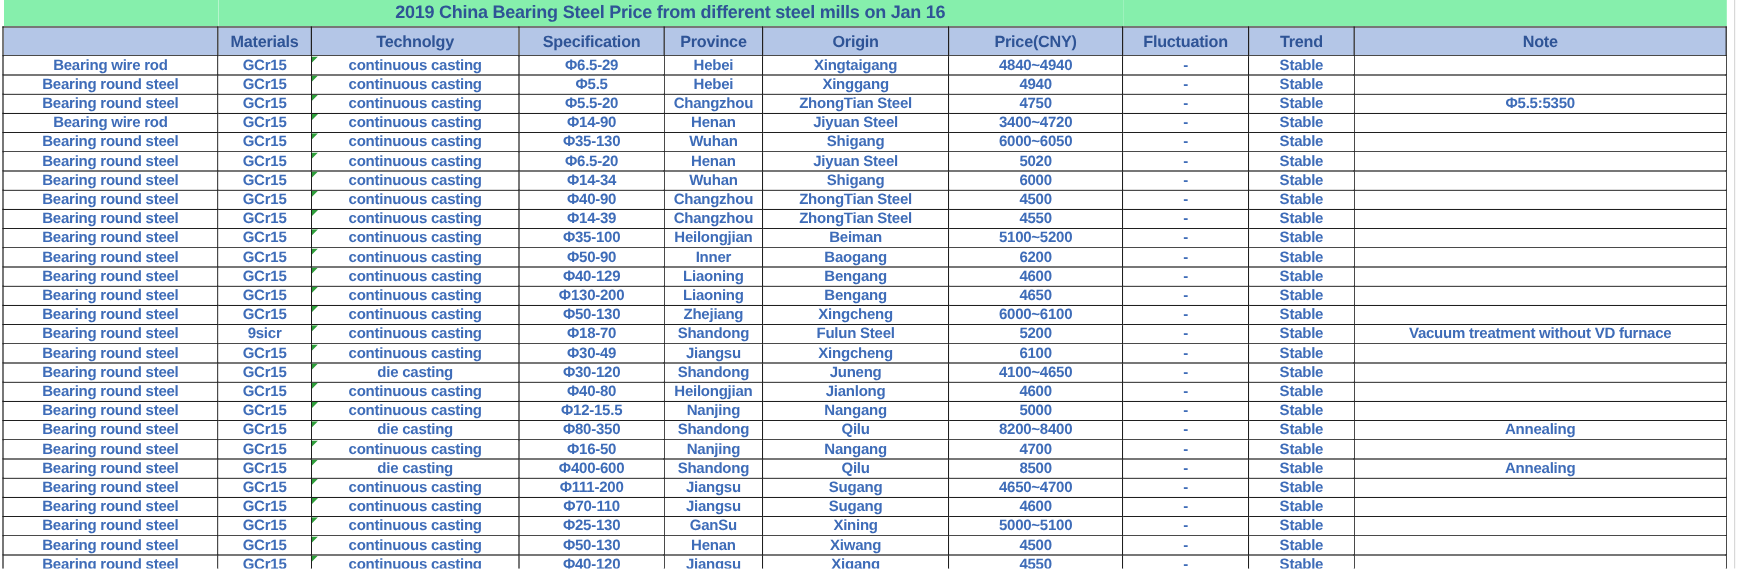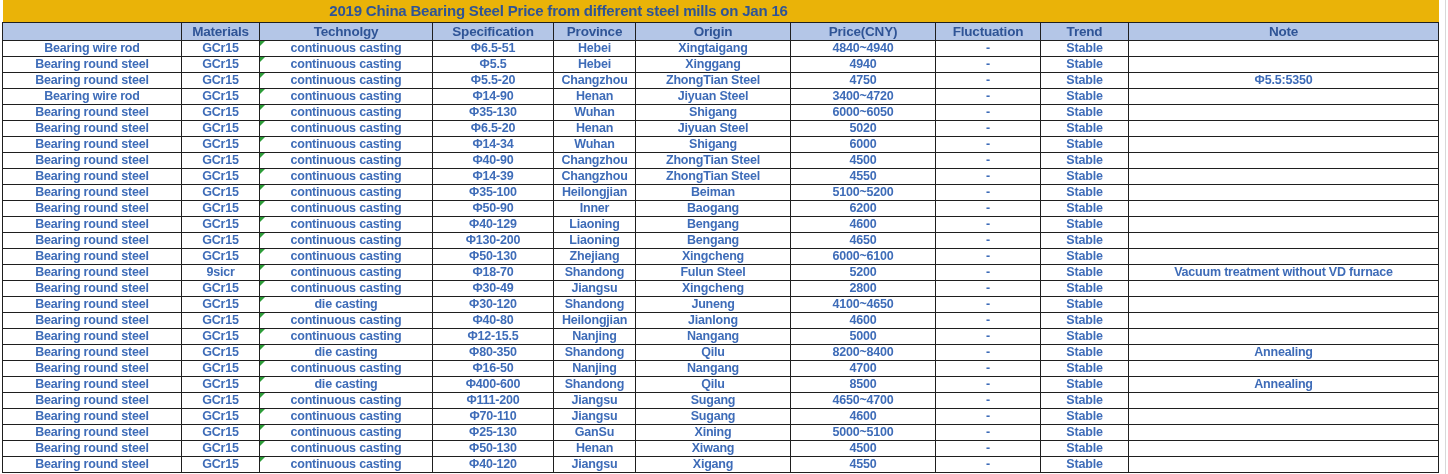--- a/index.html
+++ b/index.html
@@ -21,30 +21,30 @@
   }
   td,th{
     padding:0;margin:0;
     overflow:hidden;
     white-space:nowrap;
     text-align:center;
     vertical-align:middle;
   }
   
   tr.title-row{height:22px;}
-  tr.title-row td{border:none;background:#eab308;}
+  tr.title-row td{border:none;background:#86efac;}
   td.title-cell{
     font-size:15px;
     font-weight:bold;
     color:var(--title-text);
     letter-spacing:-0.2px;
   }
   td.title-left-stub{border-left:1px solid #444;}
   
-  tr.header-row{height:18px;}
+  tr.header-row{height:24px;}
   tr.header-row th{
     background:var(--header-bg);
     color:var(--header-text);
     font-weight:bold;
     font-size:13.5px;
     letter-spacing:-0.2px;
     border:1px solid var(--grid);
   }
   
   tbody tr{height:16px;}
@@ -99,21 +99,21 @@
         <th>Fluctuation</th>
         <th>Trend</th>
         <th>Note</th>
       </tr>
     </thead>
     <tbody id="table-body">
         <tr>
           <td>Bearing wire rod</td>
           <td>GCr15</td>
           <td><span class="err-marker"></span>continuous casting</td>
-          <td>Φ6.5-51</td>
+          <td>Φ6.5-29</td>
           <td>Hebei</td>
           <td>Xingtaigang</td>
           <td>4840~4940</td>
           <td>-</td>
           <td>Stable</td>
           <td></td>
         </tr>
         <tr>
           <td>Bearing round steel</td>
           <td>GCr15</td>
@@ -282,21 +282,21 @@
           <td>Stable</td>
           <td>Vacuum treatment without VD furnace</td>
         </tr>
         <tr>
           <td>Bearing round steel</td>
           <td>GCr15</td>
           <td><span class="err-marker"></span>continuous casting</td>
           <td>Φ30-49</td>
           <td>Jiangsu</td>
           <td>Xingcheng</td>
-          <td>2800</td>
+          <td>6100</td>
           <td>-</td>
           <td>Stable</td>
           <td></td>
         </tr>
         <tr>
           <td>Bearing round steel</td>
           <td>GCr15</td>
           <td><span class="err-marker"></span>die casting</td>
           <td>Φ30-120</td>
           <td>Shandong</td>

